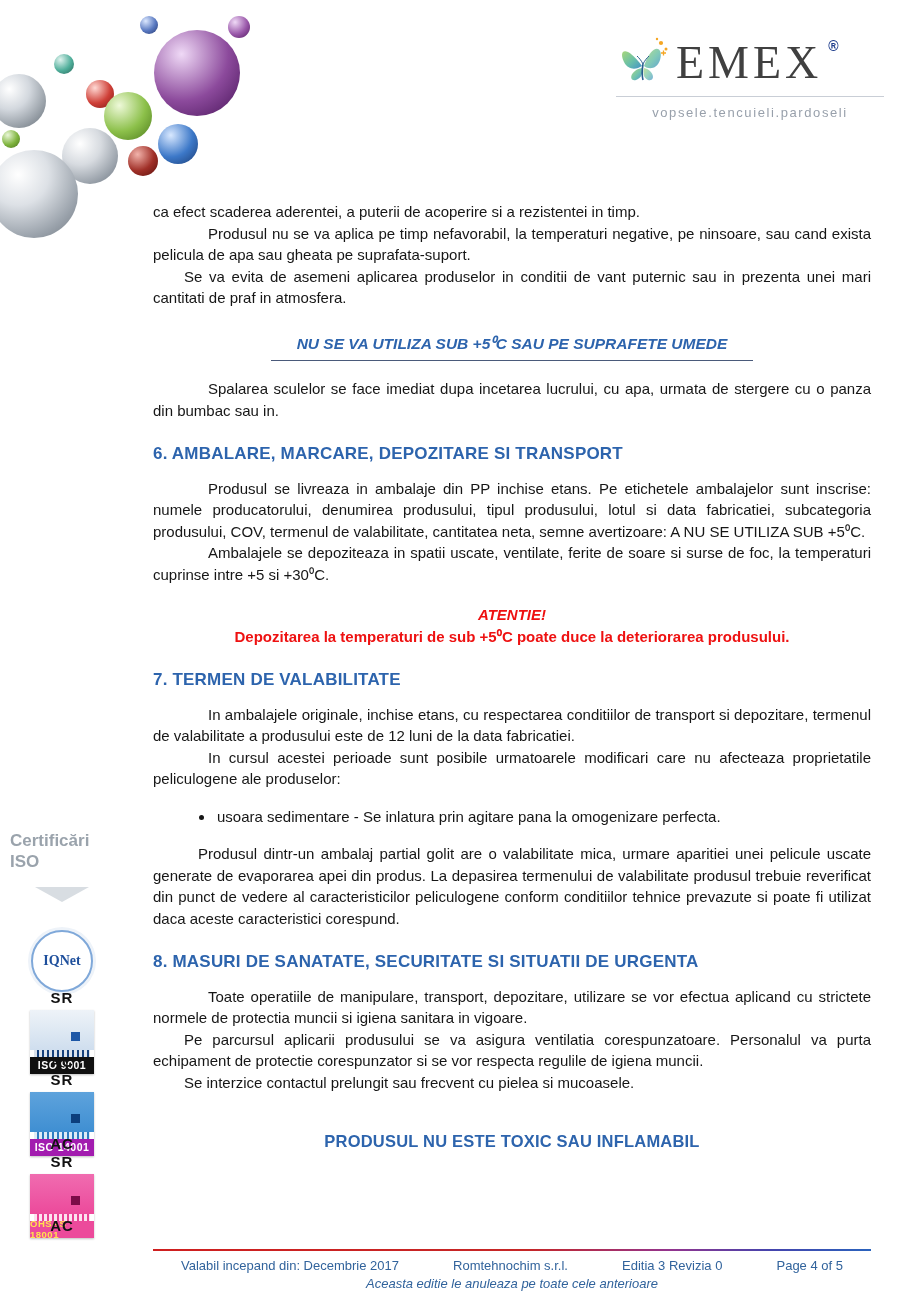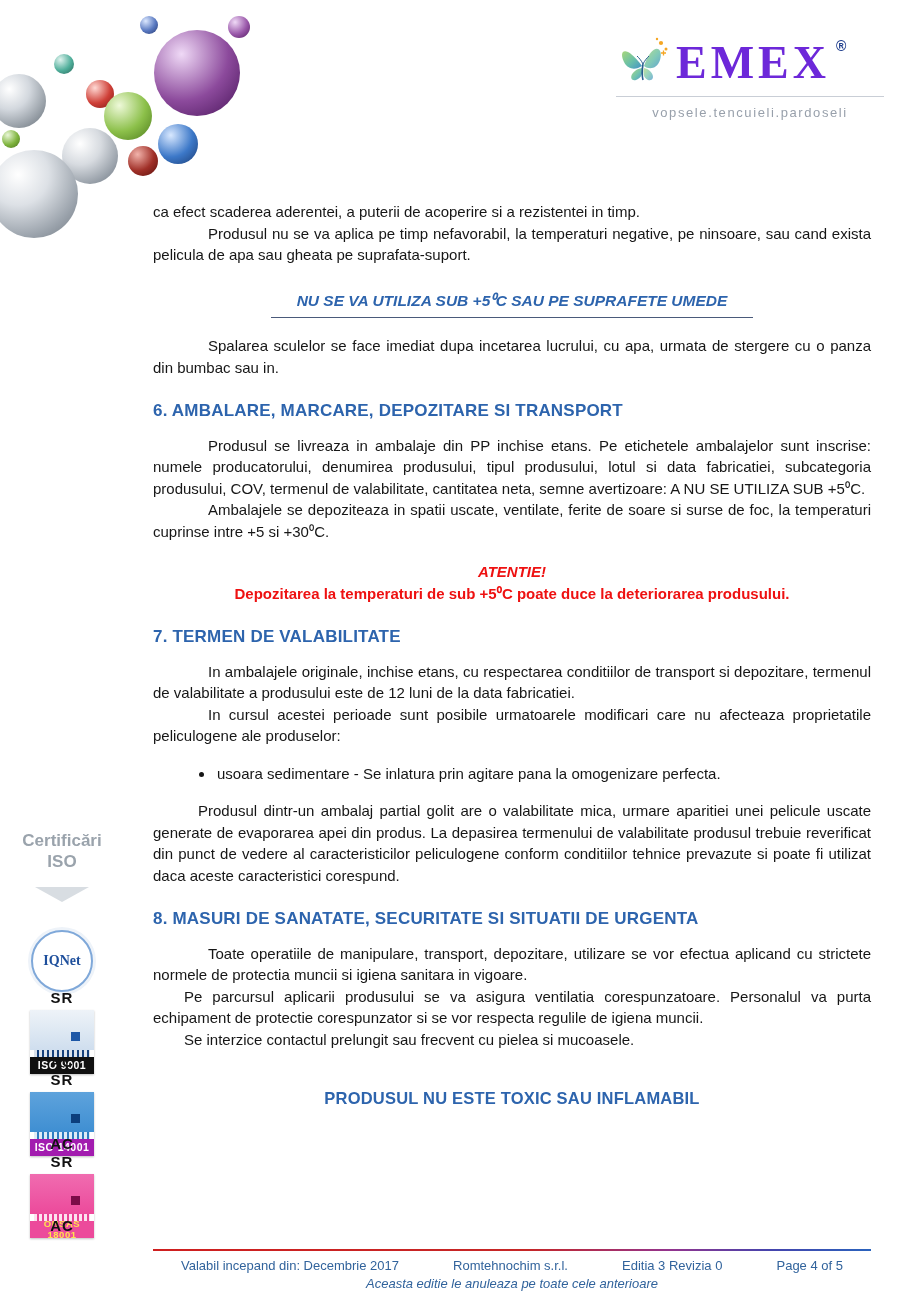--- a/index.html
+++ b/index.html
@@ -38,29 +38,29 @@
   .sp-purple-small { left: 228px; top: 16px; width: 22px; height: 22px;
     background: radial-gradient(circle at 32% 28%, #efd9f6, #9a58aa 55%, #51185f); }
   .sp-blue-small   { left: 140px; top: 16px; width: 18px; height: 18px;
     background: radial-gradient(circle at 32% 28%, #dce8ff, #5878c0 55%, #27386e); }
 
   
   .logo { position: absolute; left: 616px; top: 36px; width: 268px; }
   .logo-row { display: flex; align-items: center; gap: 6px; }
   .brand {
     font-family: "Liberation Serif", serif;
-    font-weight: 700; font-size: 46px; line-height: 1;
-    color: #6d28d9; letter-spacing: 4px;
+    font-weight: 400; font-size: 46px; line-height: 1;
+    color: #404040; letter-spacing: 4px;
   }
   .reg { font-size: 14px; color: #1d3c8c; align-self: flex-start; margin-top: 2px; font-weight: 700; }
   .logo-rule { margin-top: 6px; height: 1px; background: #c9ced6; width: 100%; }
   .tagline { margin-top: 8px; text-align: center; font-size: 13px; color: #98a0ab; letter-spacing: 1.6px; }
 
   
-  .sidebar { position: absolute; left: 10px; top: 830px; width: 104px; text-align: center; }
+  .sidebar { position: absolute; left: 10px; top: 830px; width: 104px; text-align: left; }
   .cert-title { font-size: 17px; font-weight: 700; color: #9aa3ac; line-height: 1.25; }
   .chevron { width: 0; height: 0; margin: 14px auto 0;
     border-left: 27px solid transparent; border-right: 27px solid transparent;
     border-top: 15px solid #d8dde2; }
   .badge { margin: 0 auto; }
   .iqnet { margin-top: 28px; width: 62px; height: 62px; border-radius: 50%;
     border: 2px solid #7fa8d9; background: #ffffff;
     display: flex; align-items: center; justify-content: center;
     box-shadow: 0 0 0 3px #eef3f9; }
   .iqnet-label { font-family: "Liberation Serif", serif; font-weight: 700;
@@ -206,20 +206,21 @@
         <span class="srac-sq"></span>
       </div>
       <div class="srac-cert"></div>
       <div class="srac-bar">OHSAS 18001</div>
     </div>
   </aside>
 
   <main class="content">
     <p class="para">ca efect scaderea aderentei, a puterii de acoperire si a rezistentei in timp.</p>
     <p class="para ind55">Produsul nu se va aplica pe timp nefavorabil, la temperaturi negative, pe ninsoare, sau cand exista pelicula de apa sau gheata pe suprafata-suport.</p>
+    <p class="para ind30">Se va evita de asemeni aplicarea produselor in conditii de vant puternic sau in prezenta unei mari cantitati de praf in atmosfera.</p>
 
     <div class="notice-wrap">
       <span class="notice-blue">NU SE VA UTILIZA SUB +5⁰C SAU PE SUPRAFETE UMEDE</span>
     </div>
 
     <p class="para ind55">Spalarea sculelor se face imediat dupa incetarea lucrului, cu apa, urmata de stergere cu o panza din bumbac sau in.</p>
 
     <h2 class="sec">6. AMBALARE, MARCARE, DEPOZITARE SI TRANSPORT</h2>
     <p class="para ind55">Produsul se livreaza in ambalaje din PP inchise etans. Pe etichetele ambalajelor sunt inscrise: numele producatorului, denumirea produsului, tipul produsului, lotul si data fabricatiei, subcategoria produsului, COV, termenul de valabilitate, cantitatea neta, semne avertizoare: A NU SE UTILIZA SUB +5⁰C.</p>
     <p class="para ind55">Ambalajele se depoziteaza in spatii uscate, ventilate, ferite de soare si surse de foc, la temperaturi cuprinse intre +5 si +30⁰C.</p>

